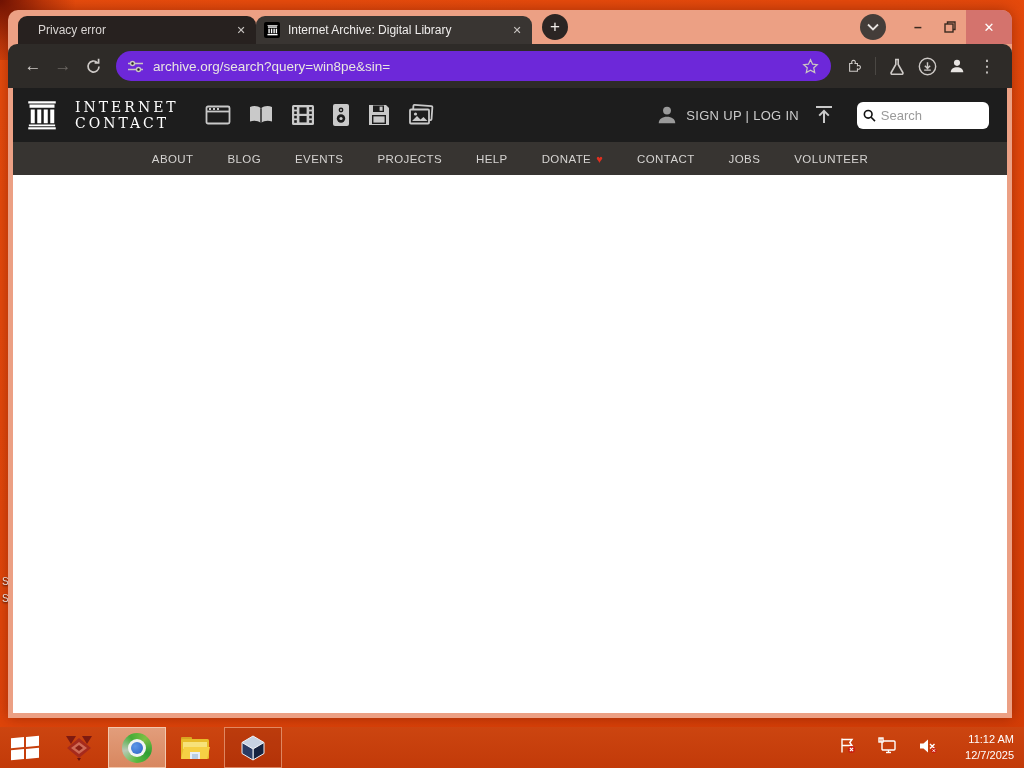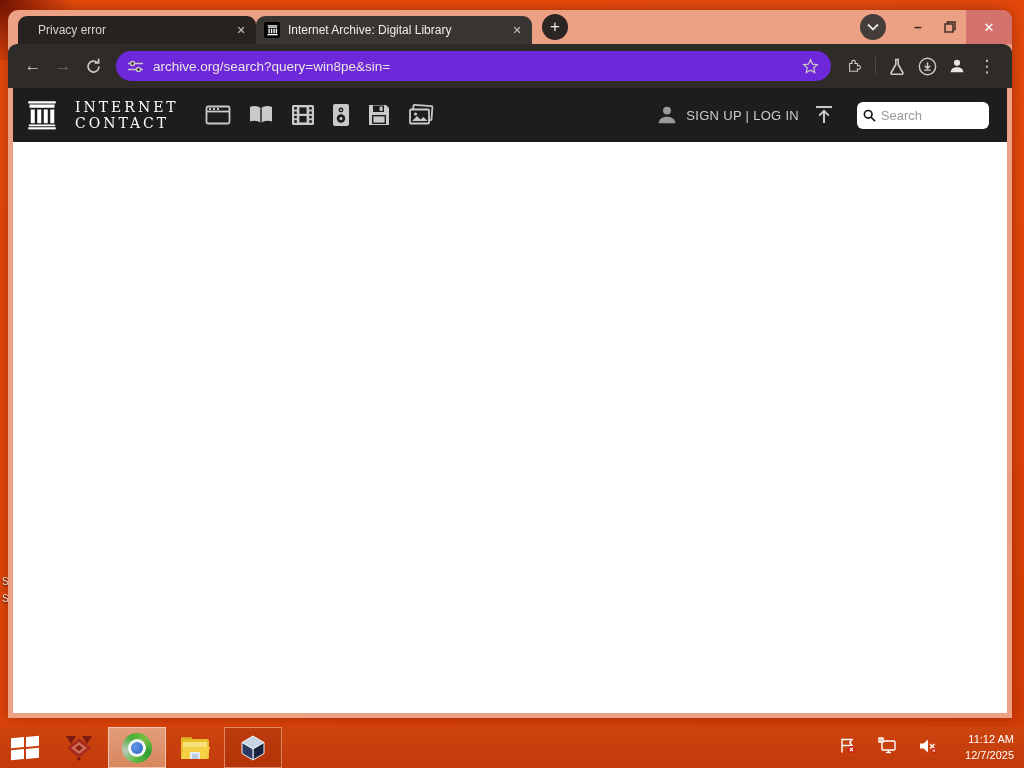--- a/index.html
+++ b/index.html
@@ -271,20 +271,34 @@
         <div class="search-box">
           <svg width="15" height="15" viewBox="0 0 16 16" fill="none" stroke="#111" stroke-width="2">
             <circle cx="6.5" cy="6.5" r="4.8"></circle>
               <line x1="10.2" y1="10.2" x2="15" y2="15"></line>
           </svg>
           <input type="text" placeholder="Search" style="">
         </div>
       </div>
     </div>
 
+    <div class="ia-nav">
+      <span class="nav-item">ABOUT</span>
+      <span class="nav-item">BLOG</span>
+      <span class="nav-item">EVENTS</span>
+      <span class="nav-item">PROJECTS</span>
+      <span class="nav-item">HELP</span>
+      <span class="nav-item">
+        <span>DONATE</span>
+        <span class="heart">♥</span>
+      </span>
+      <span class="nav-item">CONTACT</span>
+      <span class="nav-item">JOBS</span>
+      <span class="nav-item">VOLUNTEER</span>
+    </div>
 
     <div class="ia-content"></div>
   </div>
 </div>
 
 <div class="taskbar">
   <div class="start-btn">
     <span class="win-logo">
         <span></span>
         <span></span>

